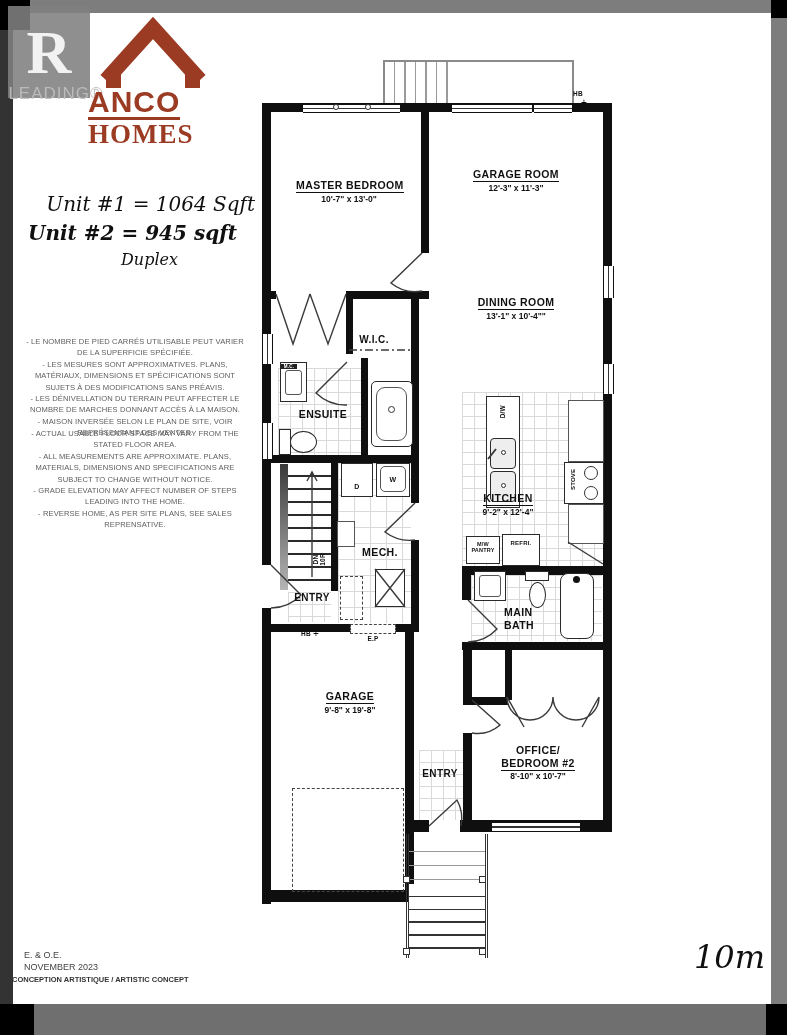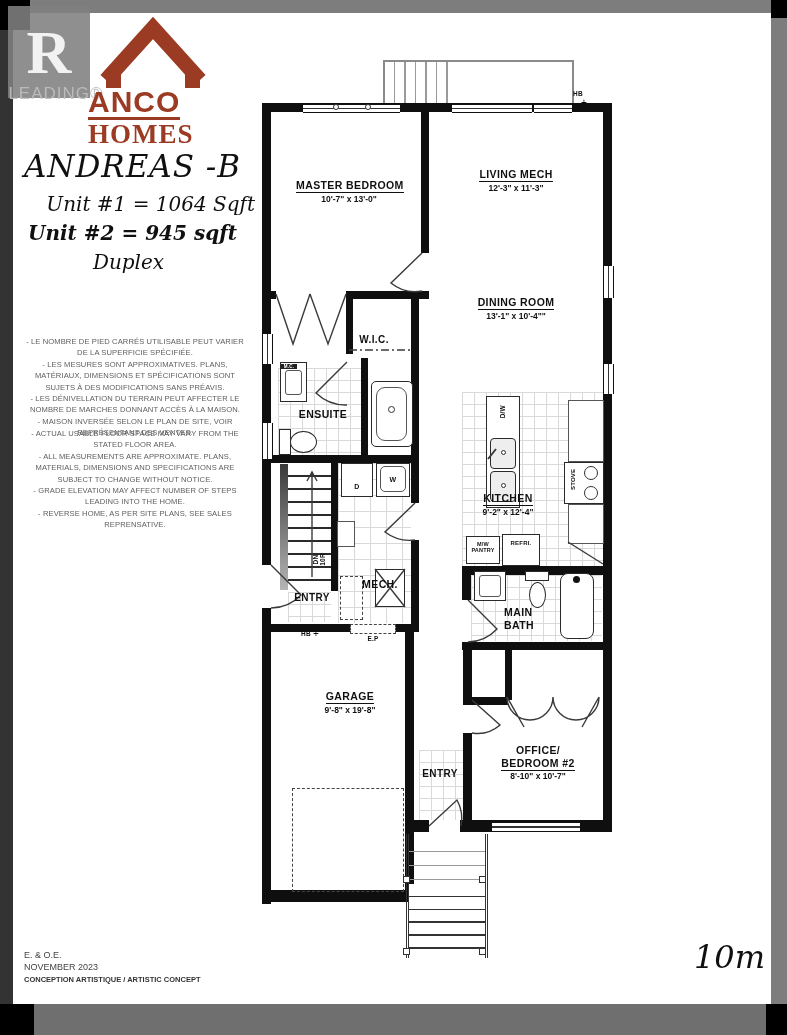--- a/index.html
+++ b/index.html
@@ -51,24 +51,23 @@
   <div class="abs" style="left:88px;top:16px;width:130px;height:134px;text-align:left;">
     <svg width="110" height="72" viewBox="0 0 110 72" style="display:block;margin:0 auto;">
       <path d="M8,64 L55,12 L102,64" fill="none" stroke="#9c3b23" stroke-width="15"></path>
       <rect x="8" y="54" width="15" height="18" fill="#9c3b23"></rect>
       <rect x="87" y="54" width="15" height="18" fill="#9c3b23"></rect>
     </svg>
     <div style="display:inline-block;color:#9c3b23;font-weight:bold;font-size:30px;line-height:.95;letter-spacing:1px;border-bottom:3px solid #9c3b23;">ANCO</div>
     <div style="color:#9c3b23;font-weight:bold;font-size:27px;line-height:1.05;letter-spacing:1px;font-family:Liberation Serif, serif;">HOMES</div>
   </div>
 
-  <div class="abs script" style="left:10px;top:148px;width:245px;font-size:31px;text-align:center;letter-spacing:1px;">ANDREAS -B</div>
   <div class="abs script" style="left:10px;top:192px;width:245px;font-size:20px;text-align:right;font-style:italic;">Unit #1 = 1064 Sqft</div>
   <div class="abs script" style="left:10px;top:221px;width:245px;font-size:20px;text-align:center;font-weight:bold;">Unit #2 = 945 sqft</div>
-  <div class="abs script" style="left:6px;top:250px;width:245px;font-size:20px;text-align:center;">Duplex</div>
+  <div class="abs script" style="left:27px;top:250px;width:245px;font-size:16px;text-align:center;">Duplex</div>
 
   <div class="disc pre" style="left:24px;top:336px;width:222px;">- LE NOMBRE DE PIED CARRÉS UTILISABLE PEUT VARIER DE LA SUPERFICIE SPÉCIFIÉE.
 - LES MESURES SONT APPROXIMATIVES.  PLANS, MATÉRIAUX, DIMENSIONS ET SPÉCIFICATIONS SONT SUJETS À DES MODIFICATIONS SANS PRÉAVIS.
 - LES DÉNIVELLATION DU TERRAIN PEUT AFFECTER LE NOMBRE DE MARCHES DONNANT ACCÈS À LA MAISON.
 - MAISON INVERSÉE SELON LE PLAN DE SITE, VOIR REPRÉSENTANT DES VENTES.</div>
   <div class="disc pre" style="left:24px;top:428px;width:222px;">- ACTUAL USABLE FLOOR SPACE MAY VARY FROM THE STATED FLOOR AREA.
 - ALL MEASUREMENTS ARE APPROXIMATE.  PLANS, MATERIALS, DIMENSIONS AND SPECIFICATIONS ARE SUBJECT TO CHANGE WITHOUT NOTICE.
 - GRADE ELEVATION MAY AFFECT NUMBER OF STEPS LEADING INTO THE HOME.
 - REVERSE HOME, AS PER SITE PLANS, SEE SALES REPRENSATIVE.</div>
 
@@ -201,45 +200,45 @@
       <path d="M234,394 L226,404" stroke-width="2"></path>
       <line x1="87" y1="295" x2="149" y2="295" stroke-dasharray="8 3 2 3"></line>
     </g>
   </svg>
 
   <div class="lbl" style="left:296px;top:179px;width:106px;">
     <span class="u">MASTER BEDROOM</span><br>
     <span class="dim">10'-7" x 13'-0"</span>
   </div>
   <div class="lbl" style="left:468px;top:168px;width:96px;">
-    <span class="u">LIVING MECH</span><br>
+    <span class="u">GARAGE ROOM</span><br>
     <span class="dim">12'-3" x 11'-3"</span>
   </div>
   <div class="lbl" style="left:468px;top:296px;width:96px;">
     <span class="u">DINING ROOM</span><br>
     <span class="dim">13'-1" x 10'-4""</span>
   </div>
   <div class="lbl" style="left:352px;top:334px;width:44px;font-size:10px;">W.I.C.</div>
   <div class="lbl" style="left:298px;top:408px;width:50px;">ENSUITE</div>
   <div class="lbl" style="left:468px;top:492px;width:80px;">
     <span class="u">KITCHEN</span><br>
     <span class="dim">9'-2" x 12'-4"</span>
   </div>
-  <div class="lbl" style="left:358px;top:546px;width:44px;margin-top:32px;">MECH.</div>
+  <div class="lbl" style="left:358px;top:546px;width:44px;">MECH.</div>
   <div class="lbl" style="left:290px;top:592px;width:44px;font-size:10px;">ENTRY</div>
   <div class="lbl" style="left:504px;top:606px;width:42px;white-space:normal;text-align:left;line-height:1.25;">MAIN BATH</div>
   <div class="lbl" style="left:310px;top:690px;width:80px;">
     <span class="u">GARAGE</span><br>
     <span class="dim">9'-8" x 19'-8"</span>
   </div>
   <div class="lbl" style="left:496px;top:744px;width:84px;">
     <span>OFFICE/</span><br>
     <span class="u">BEDROOM #2</span><br>
     <span class="dim">8'-10" x 10'-7"</span>
   </div>
   <div class="lbl" style="left:418px;top:768px;width:44px;font-size:10px;">ENTRY</div>
 
   <div class="abs" style="left:24px;top:950px;font-size:9px;color:#444;">E. &amp; O.E.</div>
   <div class="abs" style="left:24px;top:962px;font-size:9px;color:#444;">NOVEMBER 2023</div>
-  <div class="abs" style="left:24px;top:975px;font-size:7.5px;font-weight:bold;color:#333;">CONCEPTION ARTISTIQUE / ARTISTIC CONCEPT</div>
+  <div class="abs" style="left:12px;top:975px;font-size:7.5px;font-weight:bold;color:#333;">CONCEPTION ARTISTIQUE / ARTISTIC CONCEPT</div>
   <div class="abs script" style="left:694px;top:938px;font-size:32px;">10m</div>
 
 </div>
 
 </body></html>

